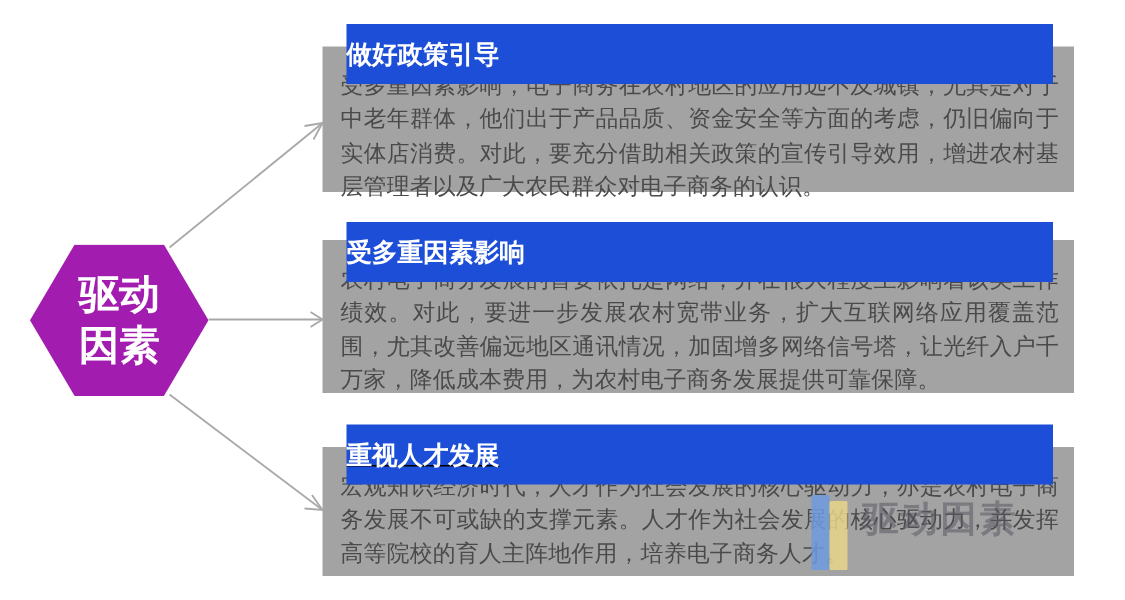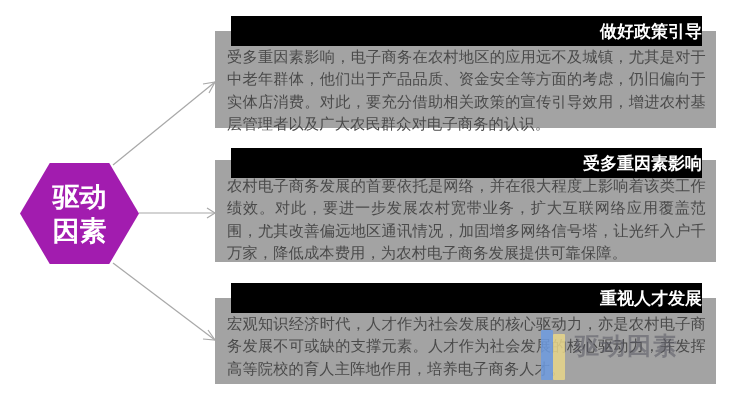--- a/index.html
+++ b/index.html
@@ -19,23 +19,23 @@
       color: #ffffff; font-family: "DejaVu Sans", "Liberation Sans", sans-serif;
       font-weight: bold; font-size: 27px; line-height: 34px; text-align: center;
       width: 60px; letter-spacing: 0px;
     }
     .card-body {
       position: absolute; left: 215px; width: 501px;
       background: #a3a3a3;
       box-sizing: border-box; padding: 15px 10px 0 12px;
     }
     .card-header {
-      position: absolute; left: 231px; width: 471px; height: 30px;
-      background: #000000;
-      display: flex; align-items: center; justify-content: flex-end;
+      position: absolute; left: 231px; width: 471px; height: 40px;
+      background: #1d4ed8;
+      display: flex; align-items: center; justify-content: flex-start;
     }
     .card-title {
       color: #ffffff; font-family: "DejaVu Sans", "Liberation Sans", sans-serif;
       font-weight: bold; font-size: 17px;
     }
     .card-text {
       color: #4a4a4a; font-size: 15.2px; line-height: 22.3px;
       text-align: justify; letter-spacing: 0.2px;
     }
     .watermark {
@@ -88,21 +88,21 @@
 <div class="card-body" style="top:160px; height:102px;">
   <div class="card-text">农村电子商务发展的首要依托是网络，并在很大程度上影响着该类工作绩效。对此，要进一步发展农村宽带业务，扩大互联网络应用覆盖范围，尤其改善偏远地区通讯情况，加固增多网络信号塔，让光纤入户千万家，降低成本费用，为农村电子商务发展提供可靠保障。</div>
 </div>
 <div class="card-header" style="top:148px;">
   <span class="card-title">受多重因素影响</span>
 </div>
 
 <div class="card-body" style="top:298px; height:86px;">
   <div class="card-text">宏观知识经济时代，人才作为社会发展的核心驱动力，亦是农村电子商务发展不可或缺的支撑元素。人才作为社会发展的核心驱动力，并发挥高等院校的育人主阵地作用，培养电子商务人才。</div>
 </div>
-<div class="card-header" style="top:283px;">
+<div class="card-header" style="top:283px;text-decoration:underline;">
   <span class="card-title">重视人才发展</span>
 </div>
 
 <div class="watermark">
   <div class="wm-logo-blue"></div>
   <div class="wm-logo-yellow"></div>
   <div class="wm-cn">驱动因素</div>
 </div>
 
 </body></html>

